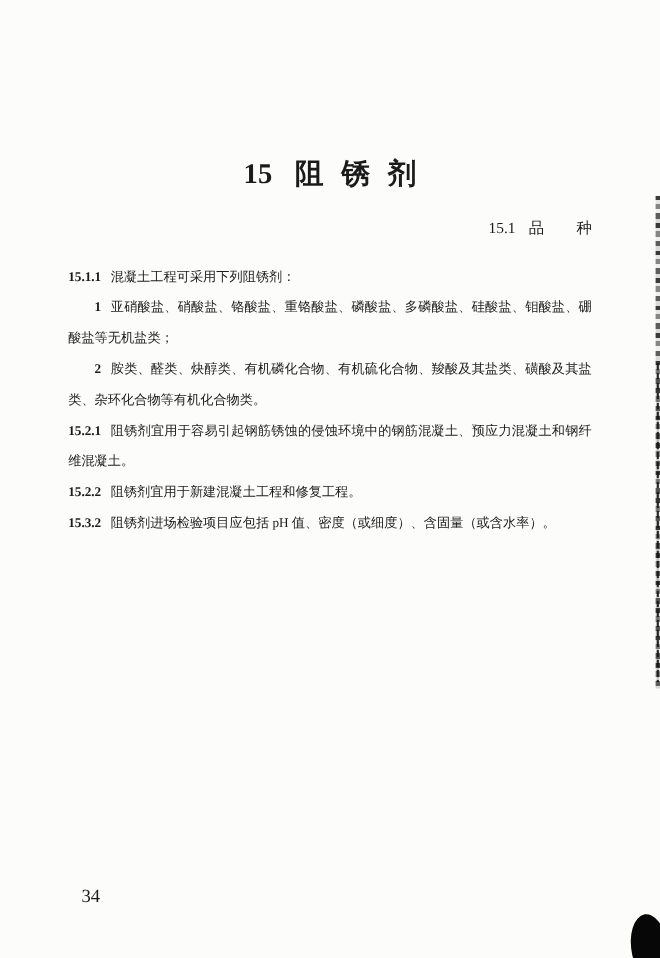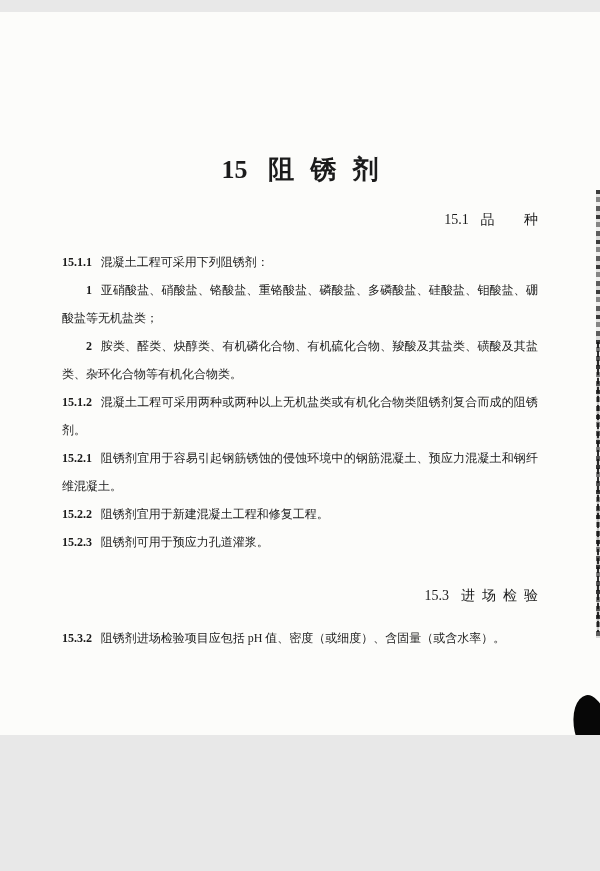--- a/index.html
+++ b/index.html
@@ -1,20 +1,20 @@
 <!DOCTYPE html>
 <html lang="zh"><head>
 <meta charset="utf-8">
 <style>
   html,body { margin:0; padding:0; }
   body { background:#e8e8e8; }
   .page {
     position:relative;
-    width:600px; height:723px;
-    margin:12px auto;
+    width:600px; height:871px;
+    margin:0 auto;
     background:#fcfcfa;
     color:#1b1b1b;
     overflow:hidden;
     font-family:"Liberation Serif","DejaVu Serif",serif;
   }
   .content {
     position:absolute;
     left:62px; right:62px; top:140px;
   }
   .chapter-title {
@@ -118,32 +118,27 @@
     <h2 class="section-heading first wide">
       <span class="section-number">15.1</span><span class="section-text">品种</span>
     </h2>
 
     <p class="clause"><b class="clause-label">15.1.1</b><span>混凝土工程可采用下列阻锈剂：</span></p>
 
     <p class="clause indent"><b class="clause-label">1</b><span>亚硝酸盐、硝酸盐、铬酸盐、重铬酸盐、磷酸盐、多磷酸盐、硅酸盐、钼酸盐、硼酸盐等无机盐类；</span></p>
 
     <p class="clause indent"><b class="clause-label">2</b><span>胺类、醛类、炔醇类、有机磷化合物、有机硫化合物、羧酸及其盐类、磺酸及其盐类、杂环化合物等有机化合物类。</span></p>
 
-    <p class="clause"><b class="clause-label">15.1.2</b><span>混凝土工程可采用两种或两种以上无机盐类或有机化合物类阻锈剂复合而成的阻锈剂。</span></p>
 
 
     <p class="clause"><b class="clause-label">15.2.1</b><span>阻锈剂宜用于容易引起钢筋锈蚀的侵蚀环境中的钢筋混凝土、预应力混凝土和钢纤维混凝土。</span></p>
 
     <p class="clause"><b class="clause-label">15.2.2</b><span>阻锈剂宜用于新建混凝土工程和修复工程。</span></p>
 
-    <p class="clause"><b class="clause-label">15.2.3</b><span>阻锈剂可用于预应力孔道灌浆。</span></p>
 
-    <h2 class="section-heading">
-      <span class="section-number">15.3</span><span class="section-text">进场检验</span>
-    </h2>
 
 
     <p class="clause"><b class="clause-label">15.3.2</b><span>阻锈剂进场检验项目应包括 pH 值、密度（或细度）、含固量（或含水率）。</span></p>
 
   </div>
 
   <div class="page-number">34</div>
 
   <div class="edge-speckle"></div>
   <div class="edge-speckle-light"></div>

